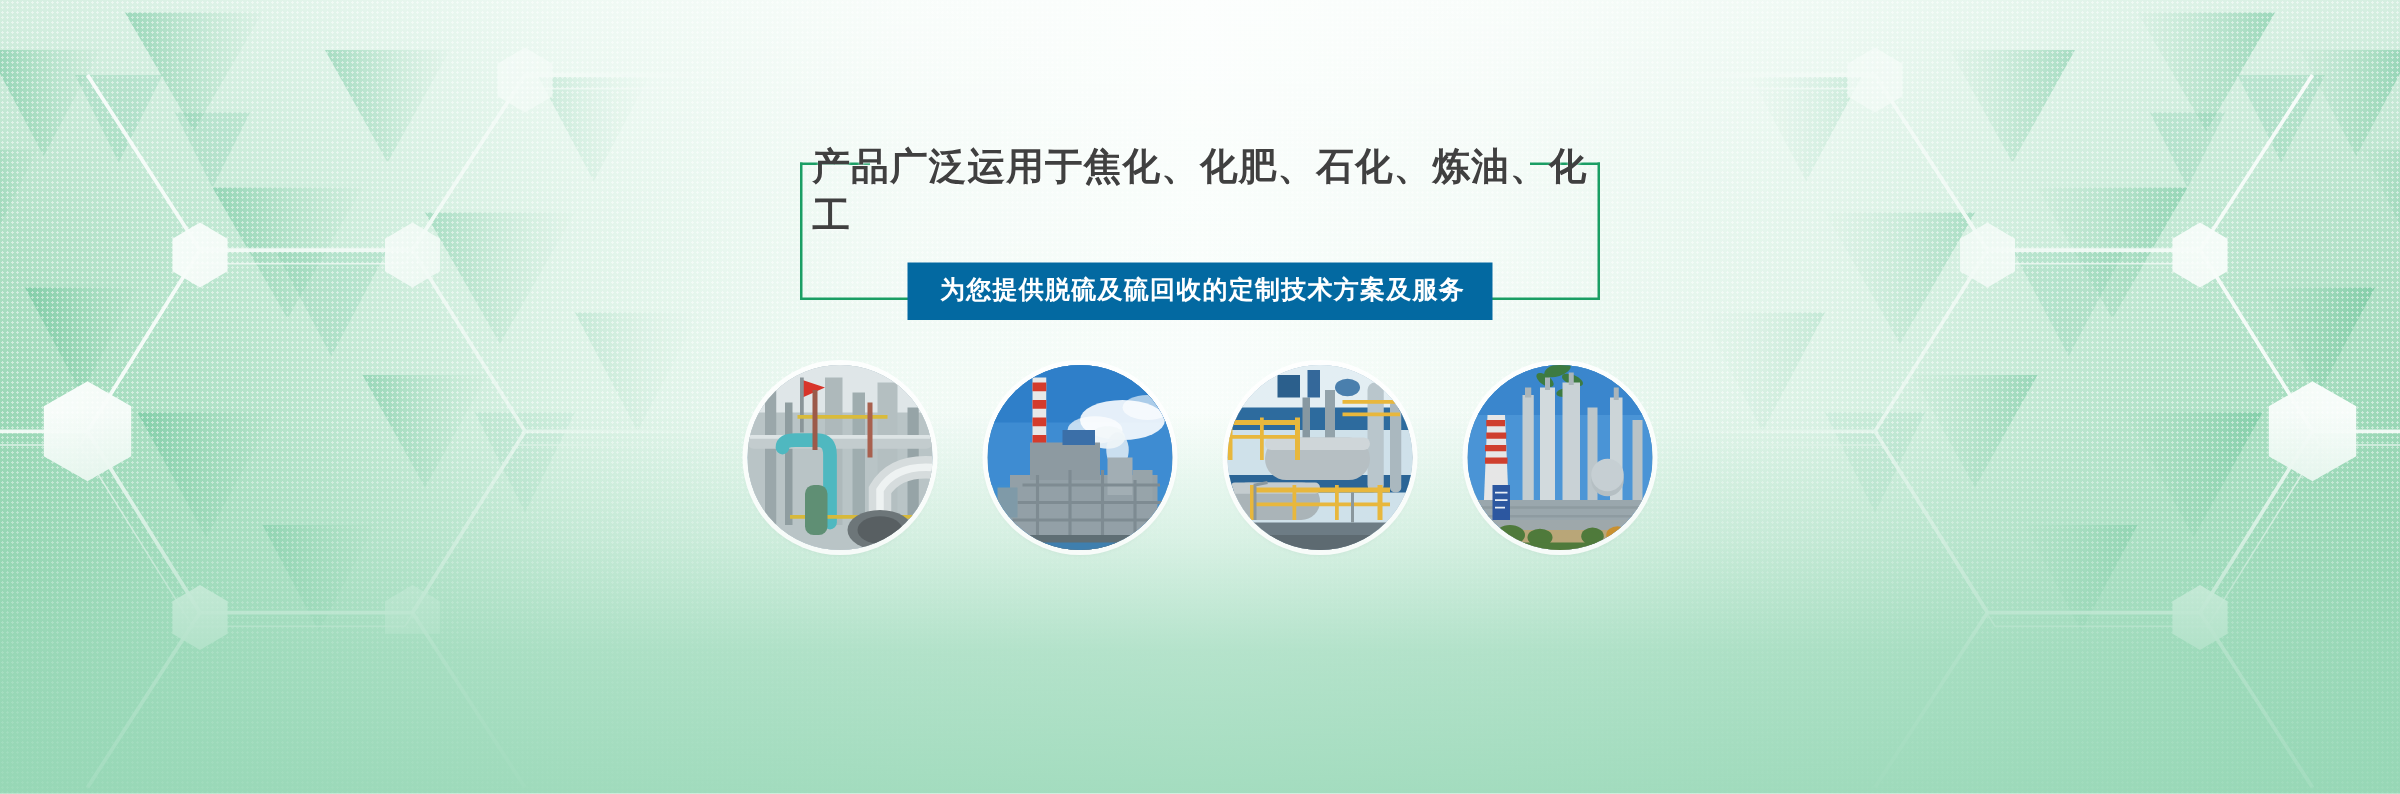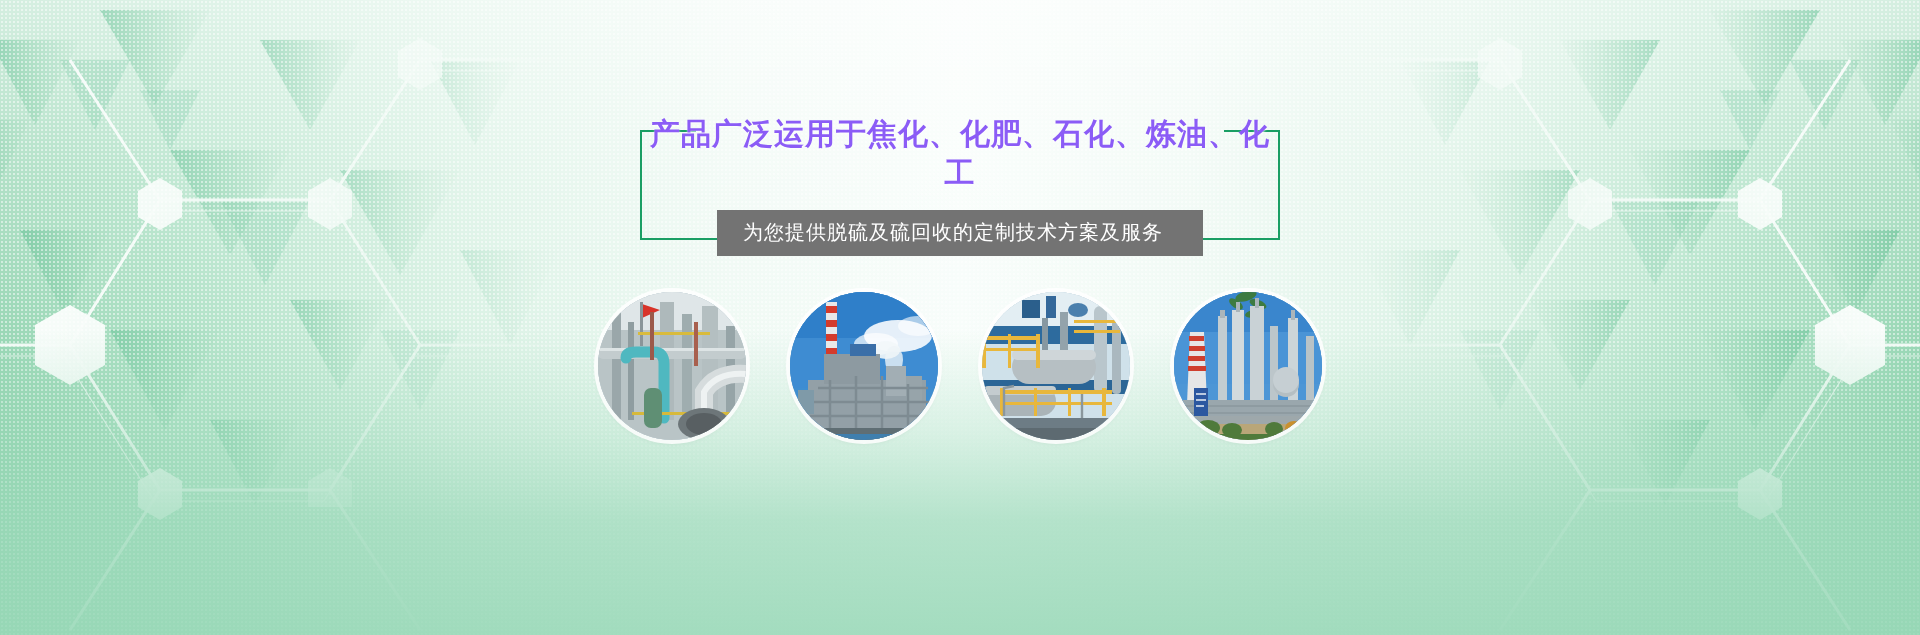--- a/index.html
+++ b/index.html
@@ -130,44 +130,44 @@
     top: 0;
     height: 2px;
     background: #1a9e64;
   }
   .bracket-bottom .seg-l { left: 0;  width: 118px; }
   .bracket-bottom .seg-r { right: 0; width: 118px; }
 
   .headline {
     position: relative;
     z-index: 3;
-    text-align: center;
-    color: #8b5cf6;
+    text-align: left;
+    color: #404040;
     font-size: 30px;
     font-weight: bold;
     line-height: 39px;
     letter-spacing: 1px;
     text-shadow: 0 1px 2px rgba(255,255,255,0.85);
     width: 620px;
     margin-top: 6px;
   }
   .headline .l1 { display: block; }
   .headline .l2 { display: block; }
 
   
   .subbar {
     position: relative;
     z-index: 4;
     margin-top: 18px;
-    background: #737373;
+    background: #0369a1;
     color: #ffffff;
     font-size: 20px;
-    font-weight: normal;
+    font-weight: bold;
     letter-spacing: 1px;
-    padding: 9px 40px 11px 26px;
+    padding: 9px 22px 11px 26px;
     line-height: 26px;
     white-space: nowrap;
   }
 
   
   .circles {
     position: absolute;
     left: 0; right: 0;
     top: 292px;
     display: flex;

